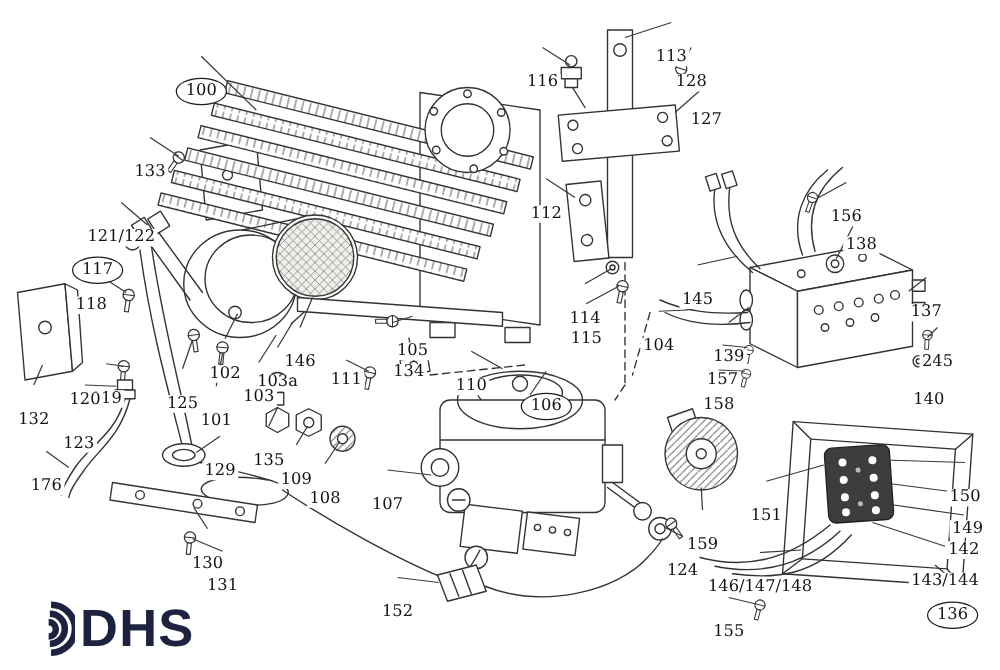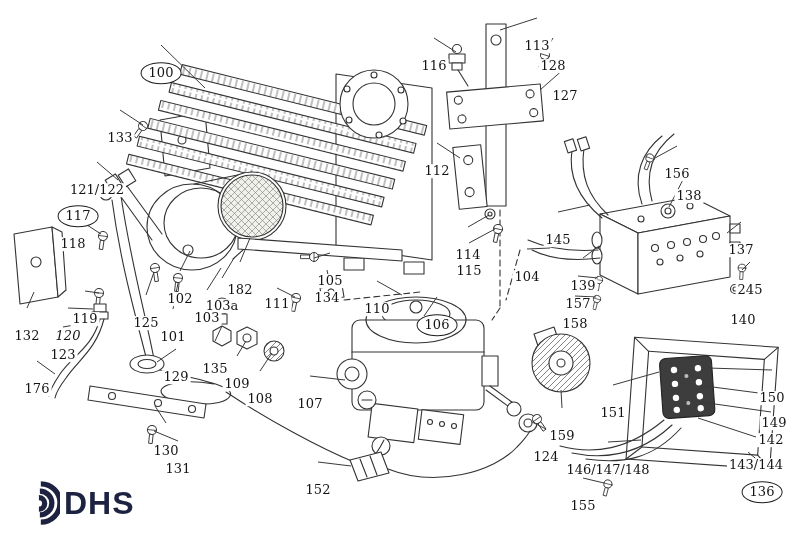--- a/index.html
+++ b/index.html
@@ -9,21 +9,21 @@
   svg.leaders{position:absolute;left:0;top:0;pointer-events:none;}
   svg.leaders line{stroke:#3a3a3a;stroke-width:1;}
   .callout-layer{position:absolute;left:0;top:0;width:100%;height:100%;}
   .callout{position:absolute;transform:translate(-50%,-50%);
            font-family:"DejaVu Serif","Liberation Serif",serif;
            font-size:13px;color:#141414;background:#ffffff;padding:0 2px;
            line-height:1.05;white-space:nowrap;margin-top:28px;}
   .callout.circled{border:1.4px solid #1d1d1d;border-radius:50%;padding:3px 7px;}
   .logo{position:absolute;left:14px;bottom:10px;display:flex;align-items:center;gap:4px;}
   .logo-mark path{stroke:#1c2240;}
-  .logo-text{font-family:"Liberation Sans",sans-serif;font-weight:bold;font-size:32px;
+  .logo-text{font-family:"Liberation Sans",sans-serif;font-weight:bold;font-size:42px;
              color:#1c2240;letter-spacing:1px;line-height:1;}
 </style>
 </head>
 <body>
 
 <div class="stage">
 
   <svg class="art" width="800" height="536" viewBox="0 0 800 536">
     <defs>
       <pattern id="pfin" width="6" height="12" patternUnits="userSpaceOnUse">
@@ -376,35 +376,35 @@
       <div class="callout circled" style="left: 78px; top: 188px;">117</div>
       <div class="callout" style="left: 558px; top: 212px;">145</div>
       <div class="callout" style="left: 73px; top: 216px;">118</div>
       <div class="callout" style="left: 741px; top: 222px;">137</div>
       <div class="callout" style="left: 468px; top: 227px;">114</div>
       <div class="callout" style="left: 469px; top: 243px;">115</div>
       <div class="callout" style="left: 527px; top: 249px;">104</div>
       <div class="callout" style="left: 330px; top: 253px;">105</div>
       <div class="callout" style="left: 583px; top: 258px;">139</div>
       <div class="callout" style="left: 750px; top: 262px;">245</div>
-      <div class="callout" style="left: 240px; top: 262px;">182</div>
+      <div class="callout" style="left: 240px; top: 262px;">146</div>
       <div class="callout" style="left: 180px; top: 271px;">102</div>
       <div class="callout" style="left: 222px; top: 278px;">103a</div>
       <div class="callout" style="left: 327px; top: 270px;">134</div>
       <div class="callout" style="left: 578px; top: 276px;">157</div>
       <div class="callout" style="left: 377px; top: 281px;">110</div>
       <div class="callout" style="left: 207px; top: 290px;">103</div>
       <div class="callout" style="left: 277px; top: 276px;">111</div>
       <div class="callout" style="left: 743px; top: 292px;">140</div>
       <div class="callout" style="left: 85px; top: 291px;">119</div>
       <div class="callout" style="left: 146px; top: 295px;">125</div>
       <div class="callout" style="left: 575px; top: 296px;">158</div>
       <div class="callout circled" style="left: 437px; top: 297px;">106</div>
       <div class="callout" style="left: 173px; top: 309px;">101</div>
-      <div class="callout" style="left: 68px; top: 308px; font-style: italic;">120</div>
+      <div class="callout" style="left: 68px; top: 292px;">120</div>
       <div class="callout" style="left: 27px; top: 308px;">132</div>
       <div class="callout" style="left: 63px; top: 327px;">123</div>
       <div class="callout" style="left: 215px; top: 341px;">135</div>
       <div class="callout" style="left: 176px; top: 349px;">129</div>
       <div class="callout" style="left: 237px; top: 356px;">109</div>
       <div class="callout" style="left: 260px; top: 371px;">108</div>
       <div class="callout" style="left: 310px; top: 376px;">107</div>
       <div class="callout" style="left: 37px; top: 361px;">176</div>
       <div class="callout" style="left: 772px; top: 370px;">150</div>
       <div class="callout" style="left: 613px; top: 385px;">151</div>

